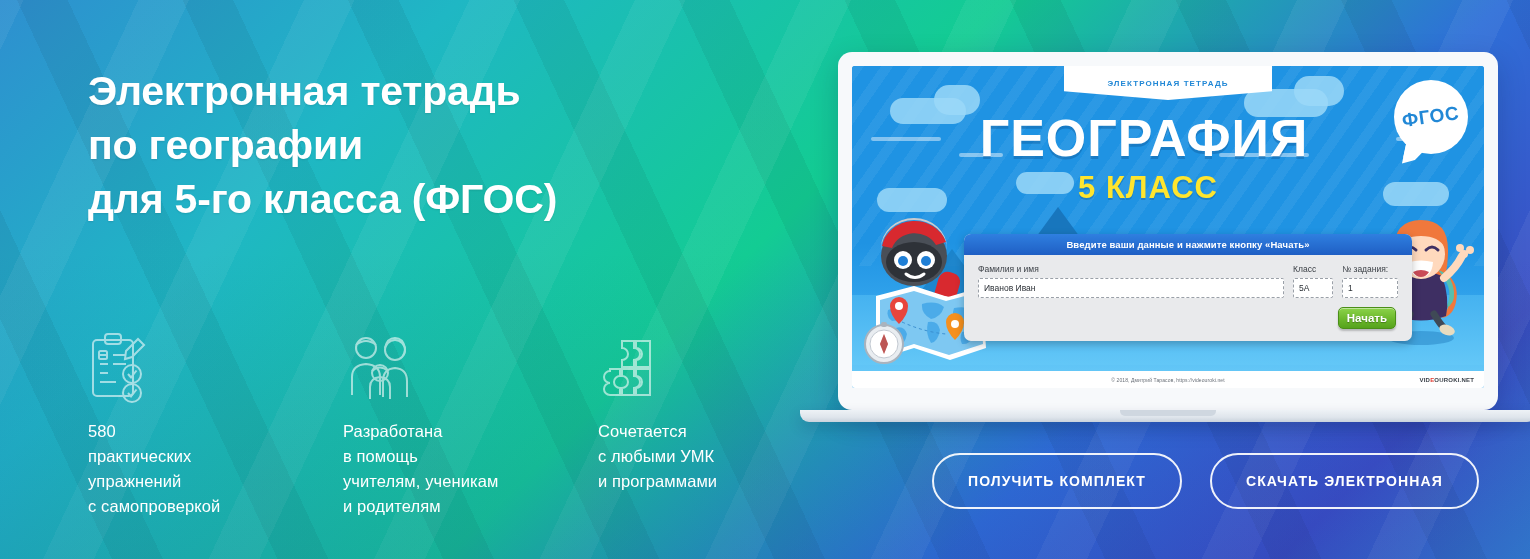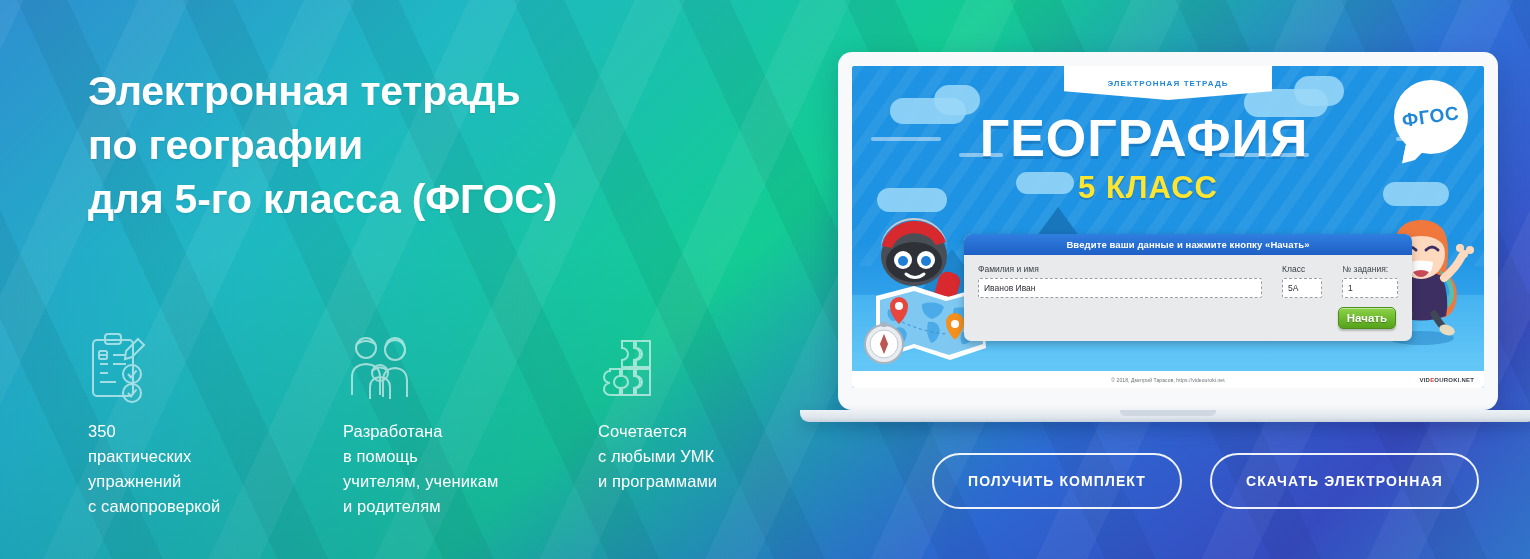--- a/index.html
+++ b/index.html
@@ -230,21 +230,21 @@
   .form-head {
     background: linear-gradient(180deg,#2f7fe0 0%, #1f5fc4 100%);
     color: #fff;
     text-align: center;
     font-size: 9.5px;
     font-weight: bold;
     padding: 5px 4px;
     letter-spacing: 0.1px;
   }
   .form-body { padding: 9px 14px 12px 14px; }
-  .form-row { display: flex; gap: 20px; align-items: flex-end; }
+  .form-row { display: flex; gap: 9px; align-items: flex-end; }
   .fld { display: flex; flex-direction: column; }
   .fld.name { flex: 1; }
   .fld.klass { width: 40px; }
   .fld.task { width: 56px; }
   .fld label {
     font-size: 8.5px; color: #3a3f45; margin-bottom: 4px;
   }
   .fld .inp {
     background: #fff;
     border: 1px dashed #9aa0a8;
@@ -335,21 +335,21 @@
             <line x1="12" y1="42" x2="20" y2="42"></line>
             <line x1="12" y1="51" x2="28" y2="51"></line>
             <rect x="11" y="20" width="8" height="8" rx="1.5"></rect>
             <path d="M38 20 L50 8 L56 14 L44 26 L37 28 Z"></path>
             <circle cx="44" cy="43" r="9"></circle>
             <polyline points="40,43 43,46.5 48.5,39.5"></polyline>
             <circle cx="44" cy="62" r="9"></circle>
             <polyline points="40,62 43,65.5 48.5,58.5"></polyline>
           </svg>
         </div>
-        <div class="feature-text">350
+        <div class="feature-text">580
 практических
 упражнений
 с самопроверкой</div>
       </div>
 
       <div class="feature">
         <div class="feature-icon">
           <svg width="74" height="72" viewBox="0 0 74 72" fill="none" stroke="#ffffff" stroke-width="2">
             <circle cx="23" cy="15" r="10"></circle>
             <path d="M13 12 q10 -8 20 0"></path>

